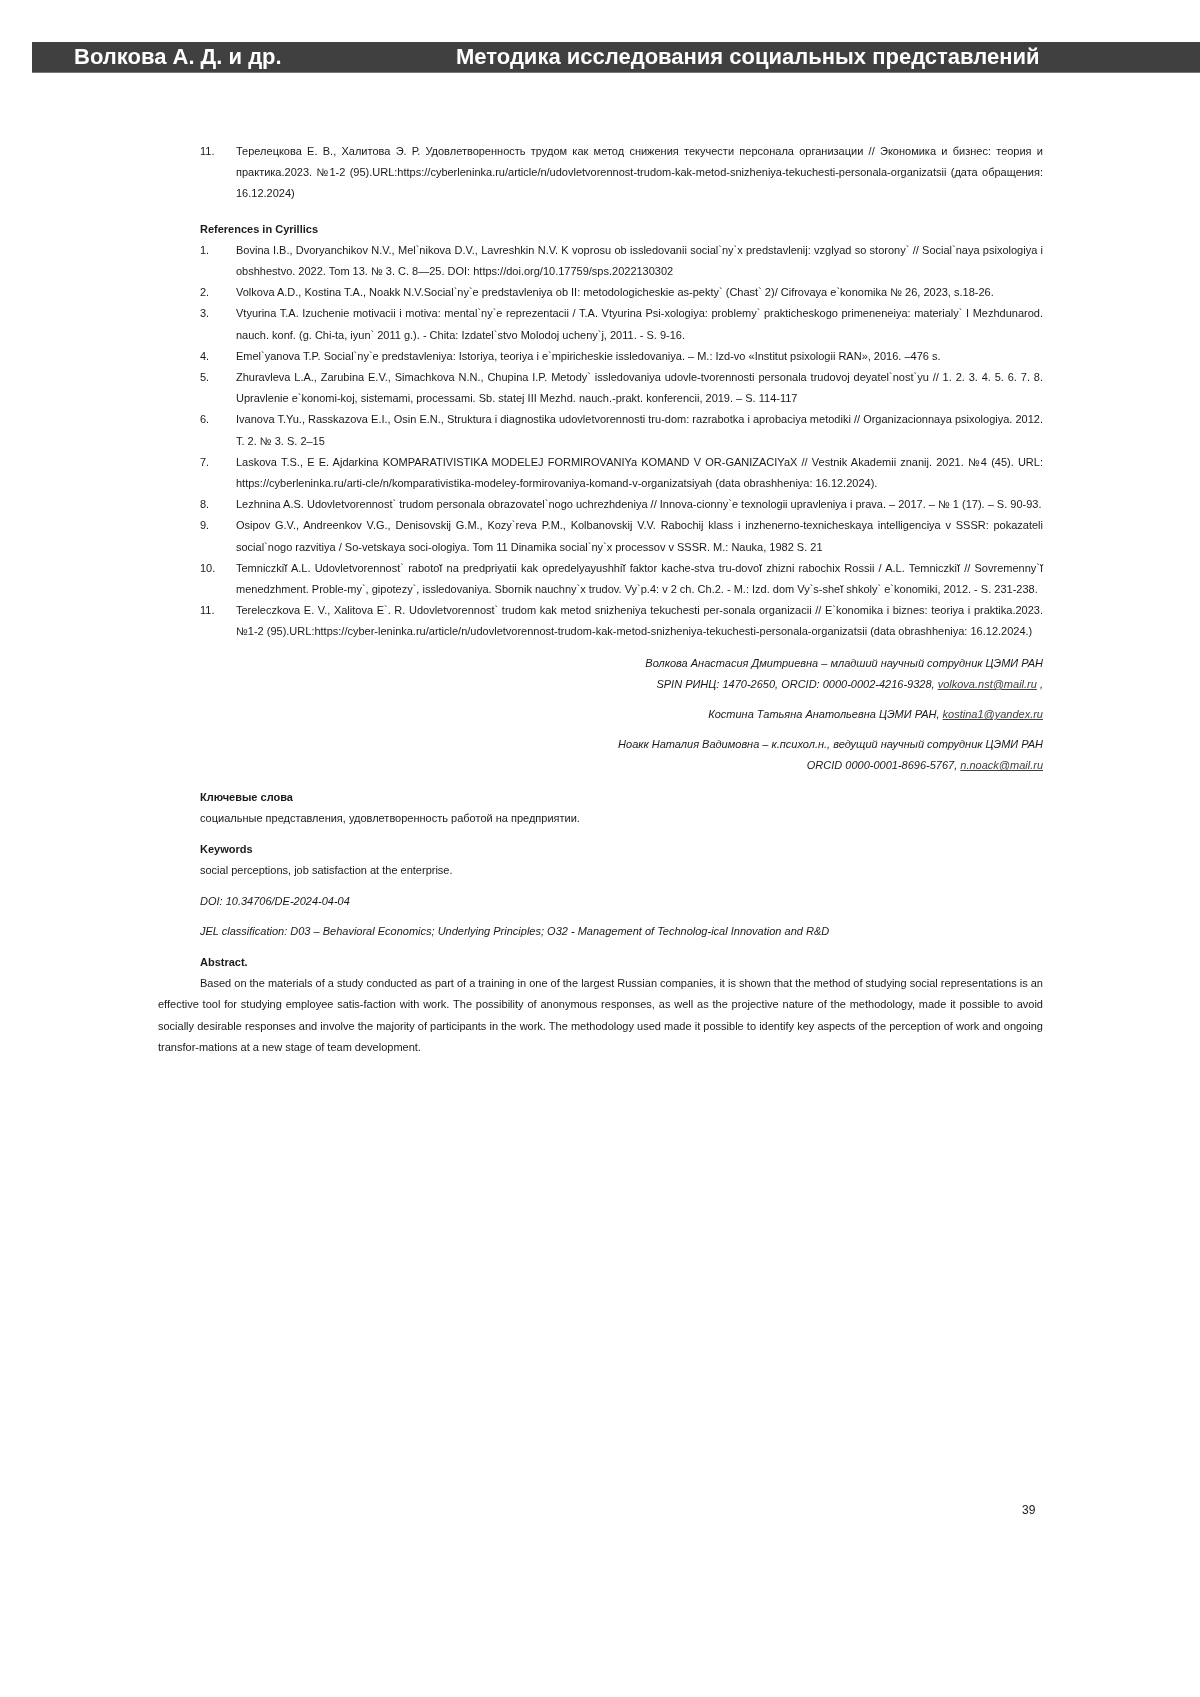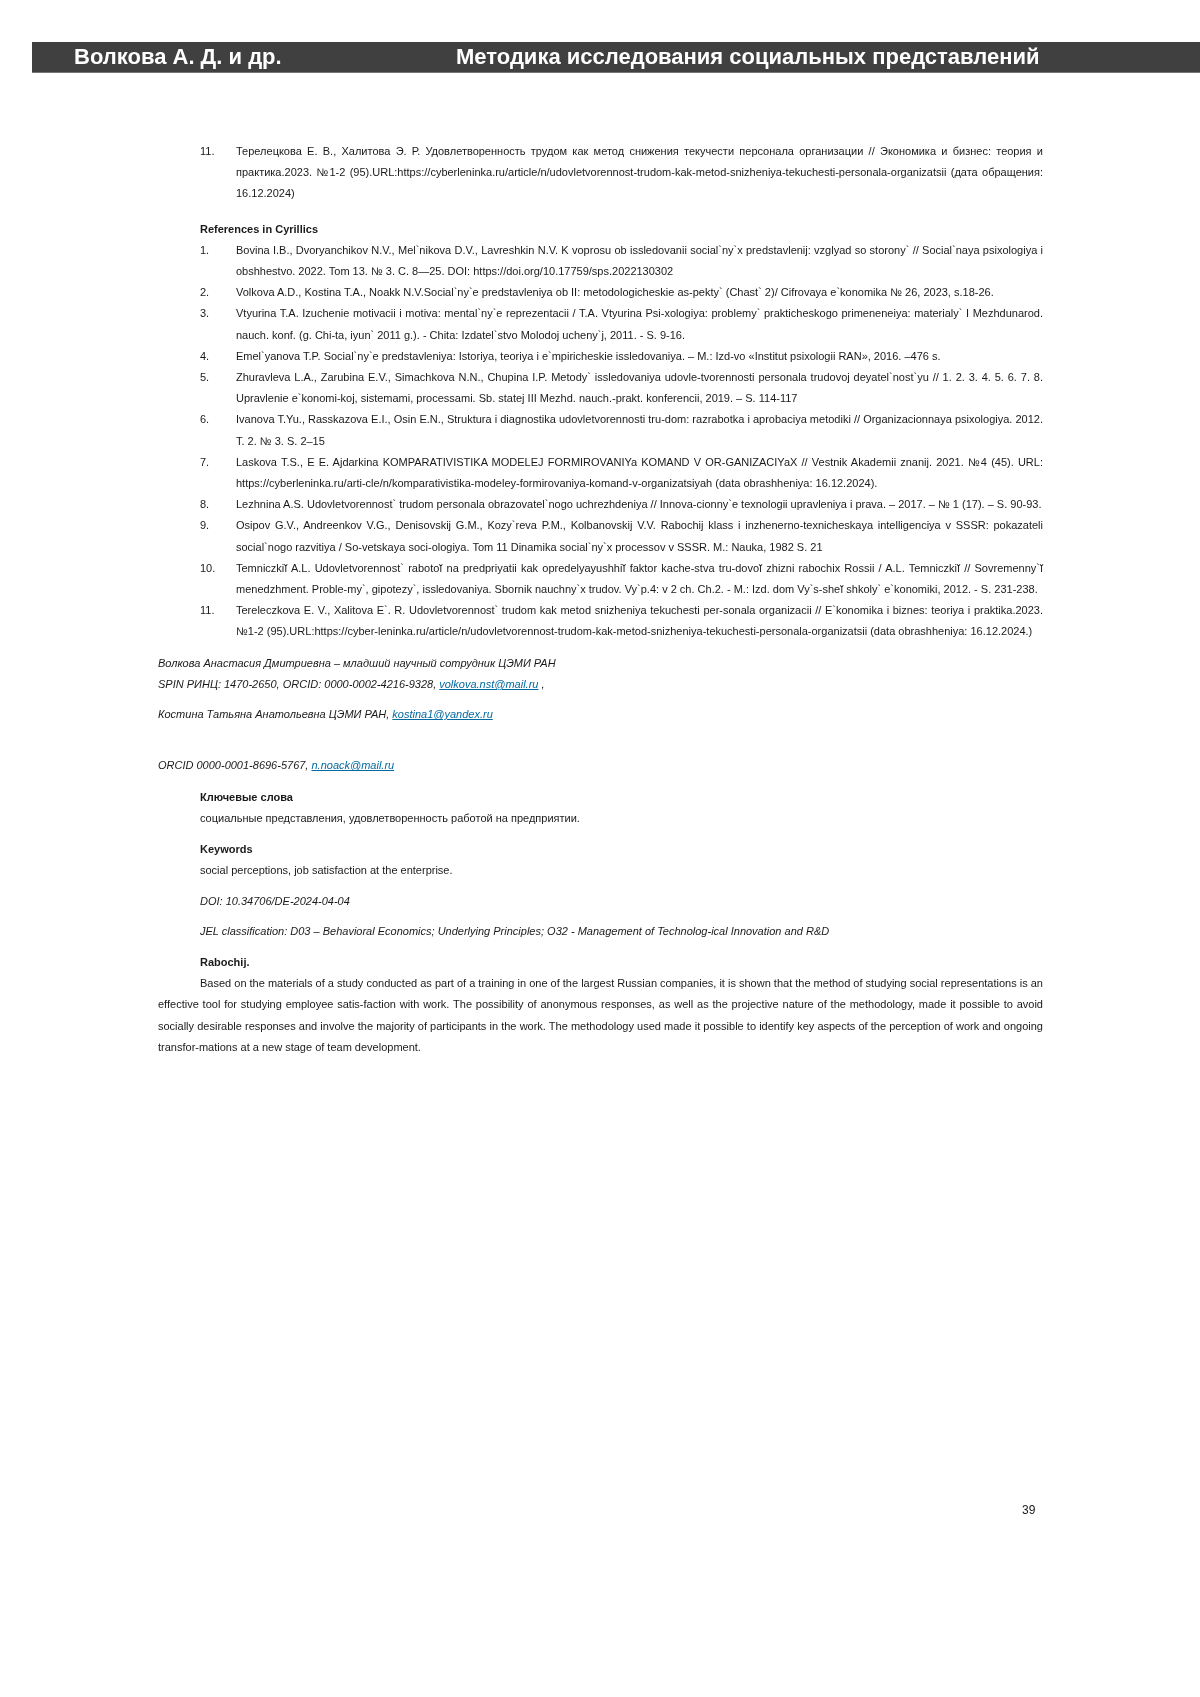--- a/index.html
+++ b/index.html
@@ -9,24 +9,24 @@
                 background: #404040; color: #fff; font-weight: bold; font-size: 22px;
                 line-height: 30px; border-bottom: 1px solid #777; margin-left: 32px; }
   .header-bar .left { position: absolute; left: 42px; top: 0; }
   .header-bar .right { position: absolute; left: 424px; top: 0; }
   .content { position: absolute; left: 158px; top: 141px; width: 885px;
              font-size: 11px; line-height: 21.2px; }
   .ref { display: flex; text-align: justify; }
   .ref .num { width: 36px; flex: none; padding-left: 42px; box-sizing: content-box; }
   .ref .txt { flex: 1; }
   .section-title { font-weight: bold; padding-left: 42px; margin-top: 14px; }
-  .authors { text-align: left; font-style: italic; margin-top: 10px; }
+  .authors { text-align: right; font-style: italic; margin-top: 10px; }
   .authors p { margin: 0; }
   .authors .gap { margin-top: 9px; }
-  a.email { color: #0369a1; text-decoration: underline; }
+  a.email { color: #404040; text-decoration: underline; }
   .ind { padding-left: 42px; }
   .para { margin-top: 9px; font-style: italic; }
   .en-title { font-weight: bold; font-style: italic; text-indent: 42px; text-align: justify; margin-top: 10px; }
   .abstract-text { text-indent: 42px; text-align: justify; }
   .page-num { position: absolute; left: 1022px; top: 1503px; font-size: 12px; }
 </style>
 </head>
 <body>
 
 <div class="header-bar">
@@ -91,33 +91,33 @@
 
   <div class="authors">
     <p>
       <span>Волкова Анастасия Дмитриевна – младший научный сотрудник ЦЭМИ РАН</span><br>
       <span>SPIN РИНЦ: 1470-2650, ORCID: 0000-0002-4216-9328, </span><a class="email">volkova.nst@mail.ru</a><span> ,</span>
     </p>
     <p class="gap">
       <span>Костина Татьяна Анатольевна ЦЭМИ РАН, </span><a class="email">kostina1@yandex.ru</a>
     </p>
     <p class="gap">
-      <br>
+      <span>Ноакк Наталия Вадимовна – к.психол.н., ведущий научный сотрудник ЦЭМИ РАН</span><br>
       <span>ORCID 0000-0001-8696-5767, </span><a class="email">n.noack@mail.ru</a>
     </p>
   </div>
 
   <div class="section-title" style="margin-top:10px">Ключевые слова</div>
   <div class="ind">социальные представления, удовлетворенность работой на предприятии.</div>
 
 
   <div class="section-title" style="margin-top:10px">Keywords</div>
   <div class="ind">social perceptions, job satisfaction at the enterprise.</div>
 
   <div class="ind para">DOI: 10.34706/DE-2024-04-04</div>
 
   <div class="abstract-text para">JEL classification: D03 – Behavioral Economics; Underlying Principles; O32 - Management of Technolog-ical Innovation and R&amp;D</div>
 
-  <div class="section-title" style="margin-top:10px">Rabochij.</div>
+  <div class="section-title" style="margin-top:10px">Abstract.</div>
   <div class="abstract-text">Based on the materials of a study conducted as part of a training in one of the largest Russian companies, it is shown that the method of studying social representations is an effective tool for studying employee satis-faction with work.  The possibility of anonymous responses, as well as the projective nature of the methodology, made it possible to avoid socially desirable responses and involve the majority of participants in the work. The methodology used made it possible to identify key aspects of the perception of work and ongoing transfor-mations at a new stage of team development.</div>
 </div>
 
 <div class="page-num">39</div>
 
 </body></html>

